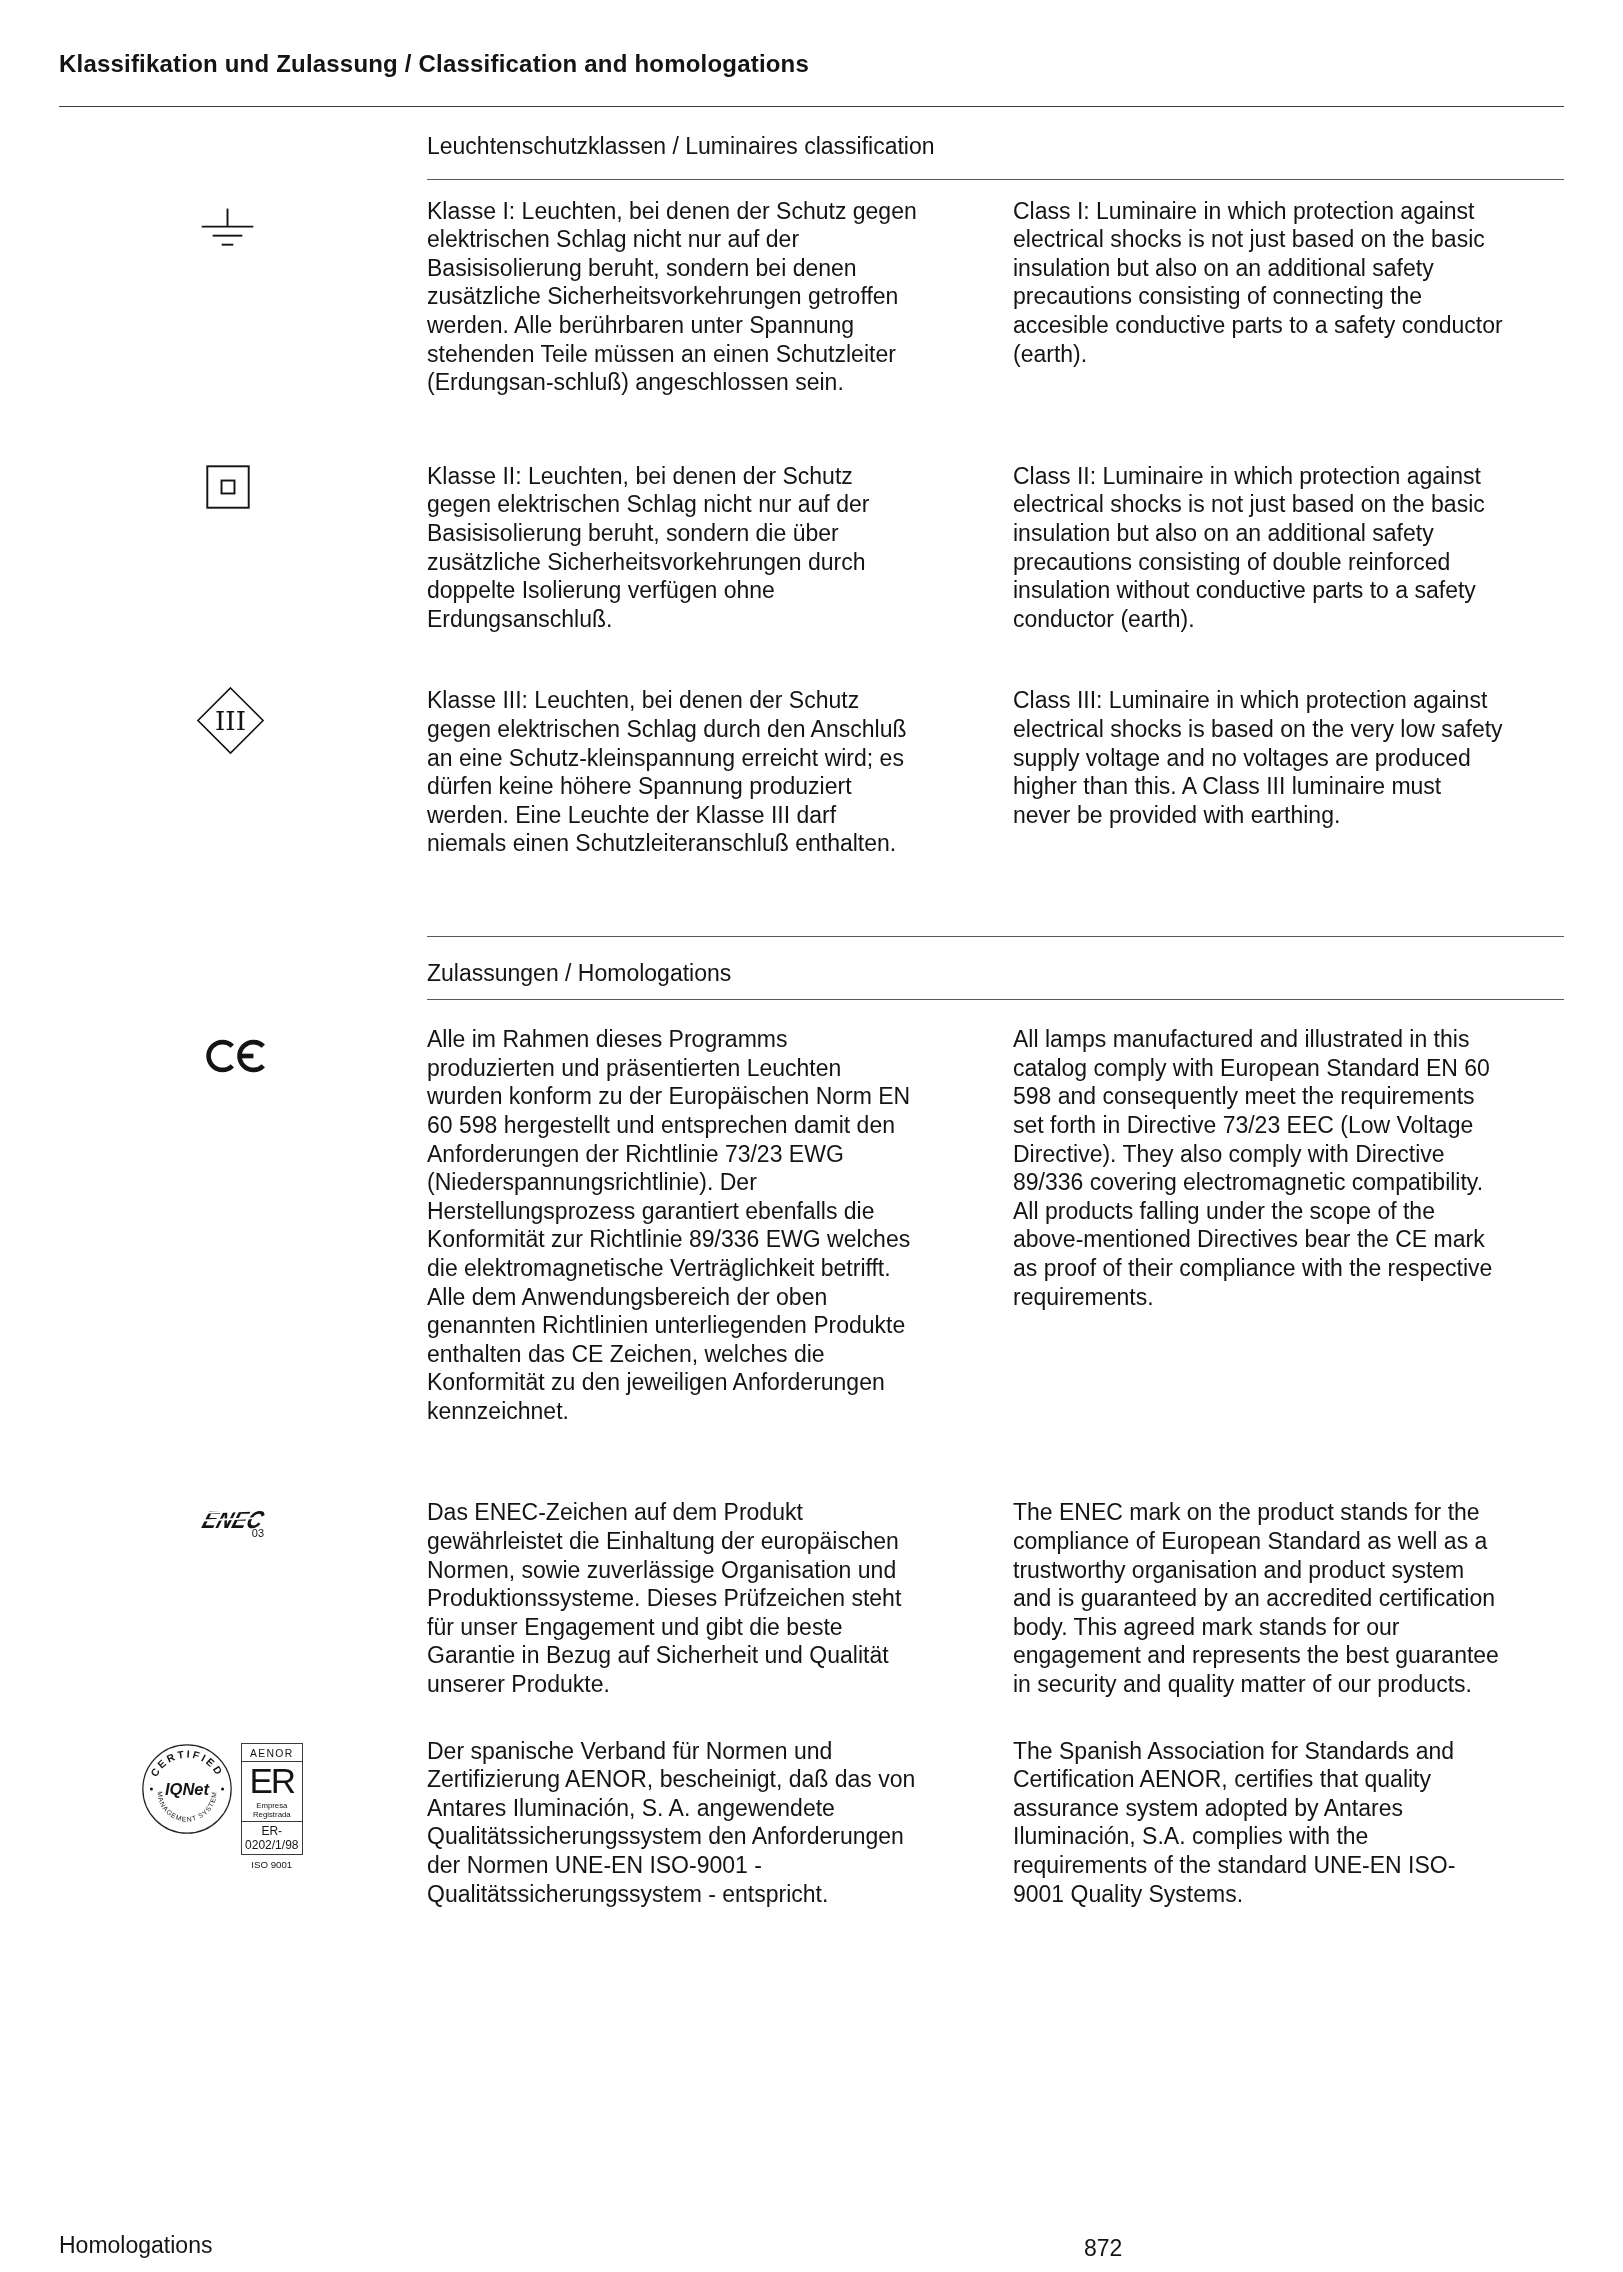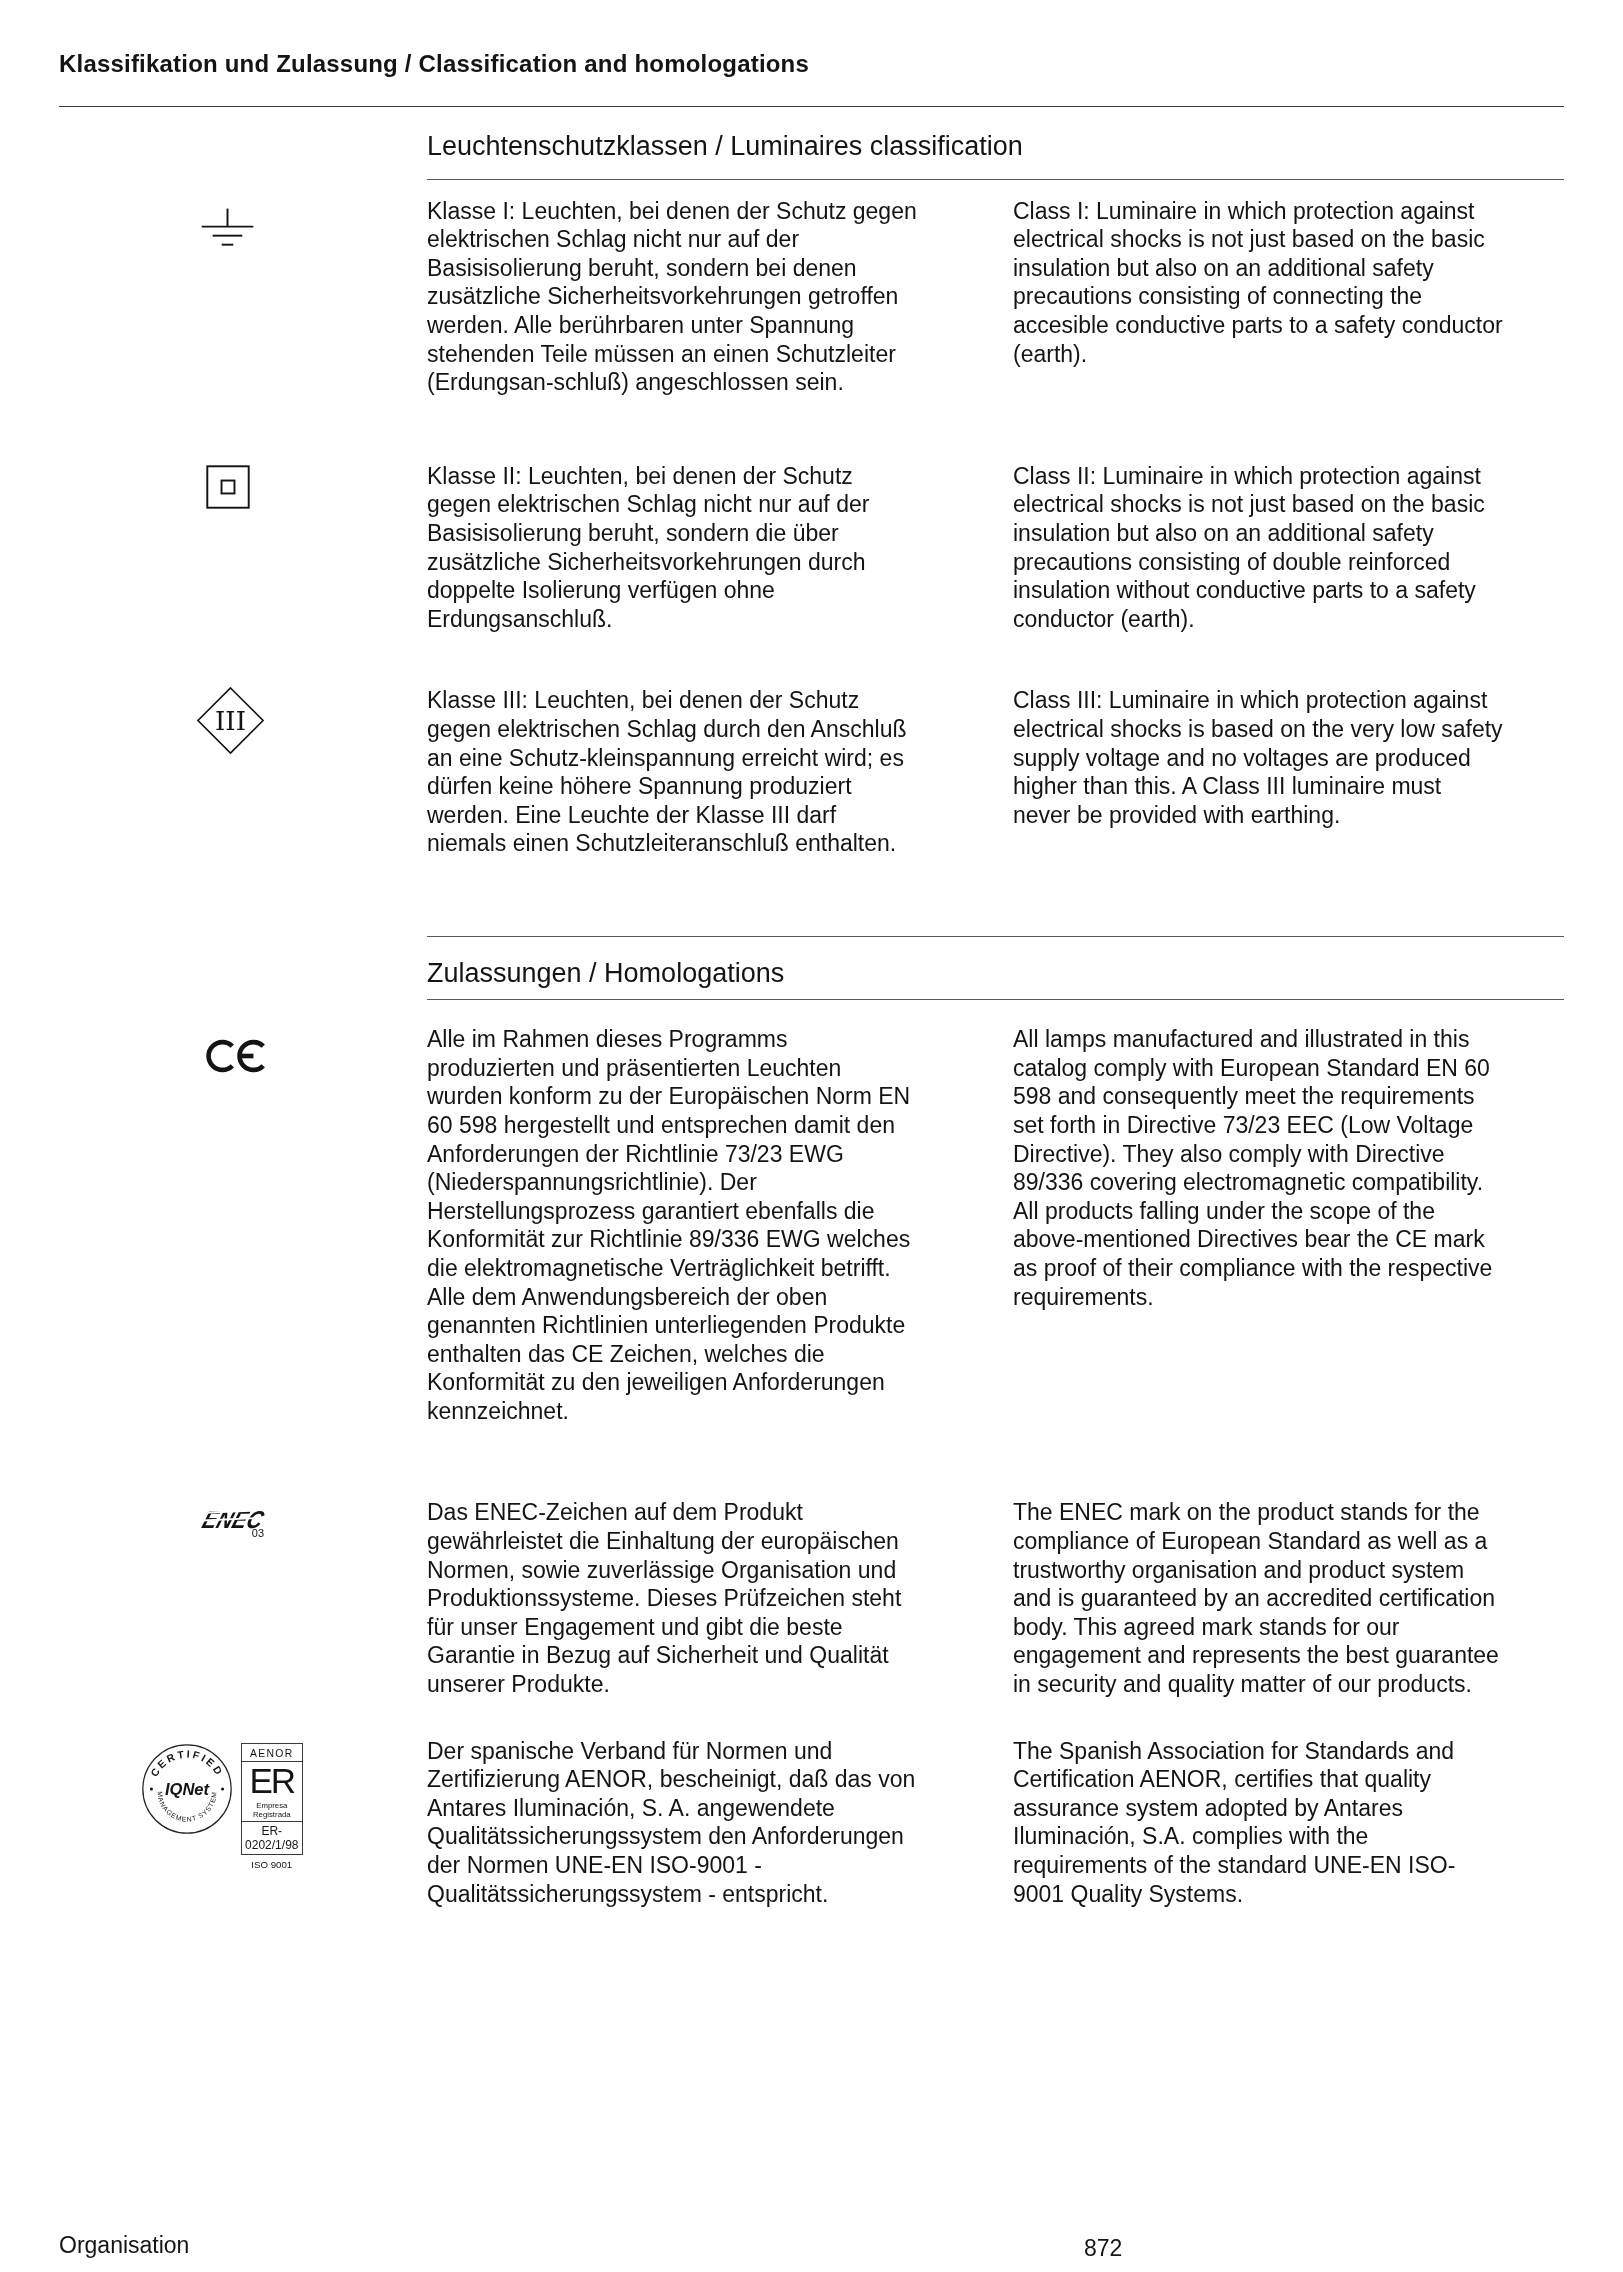--- a/index.html
+++ b/index.html
@@ -5,21 +5,21 @@
   * { margin:0; padding:0; box-sizing:border-box; }
   html, body { background:#ffffff; }
   .page {
     width:1623px; height:2273px; background:#ffffff; position:relative;
     font-family:"Liberation Sans", sans-serif; color:#141414;
     padding:49px 59px 16px 59px; overflow:hidden;
   }
   .doc-title { font-size:24px; font-weight:700; line-height:30px; letter-spacing:0.2px; }
   .rule-main { border:0; border-top:1.9px solid #3a3a3a; margin-top:27px; }
   .section-head { margin-left:368px; }
-  .section-head h2 { font-size:27px; font-weight:400; line-height:28.6px; }
+  .section-head h2 { font-size:23px; font-weight:400; line-height:28.6px; }
   .s1 { margin-top:25px; padding-bottom:18px; border-bottom:1.3px solid #5a5a5a; }
   .s2 { margin-top:78px; border-top:1.3px solid #5a5a5a; padding-top:22px; padding-bottom:11.7px; border-bottom:1.3px solid #5a5a5a; }
   .rows1 { margin-top:17px; }
   .rows2 { margin-top:25px; }
   .row { display:grid; grid-template-columns:368px 586px 490px; }
   .row-1 { margin-bottom:65px; }
   .row-2 { margin-bottom:53px; }
   .row-ce { margin-bottom:73px; }
   .row-enec { margin-bottom:38px; }
   .col-de { width:490px; }
@@ -152,18 +152,18 @@
           <div class="aenor-iso">ISO 9001</div>
         </div>
       </div>
       <p class="col-de">Der spanische Verband für Normen und Zertifizierung AENOR, bescheinigt, daß das von Antares Iluminación, S. A. angewendete Qualitätssicherungssystem den Anforderungen der Normen UNE-EN ISO-9001 - Qualitätssicherungssystem - entspricht.</p>
       <p class="col-en">The Spanish Association for Standards and Certification AENOR, certifies that quality assurance system adopted by Antares Iluminación, S.A. complies with the requirements of the standard UNE-EN ISO-9001 Quality Systems.</p>
     </div>
 
   </div>
 
   <div class="footer">
-    <span>Organisation</span>
+    <span>Homologations</span>
     <span class="pageno">872</span>
   </div>
 
 </div>
 
 
 </body></html>

